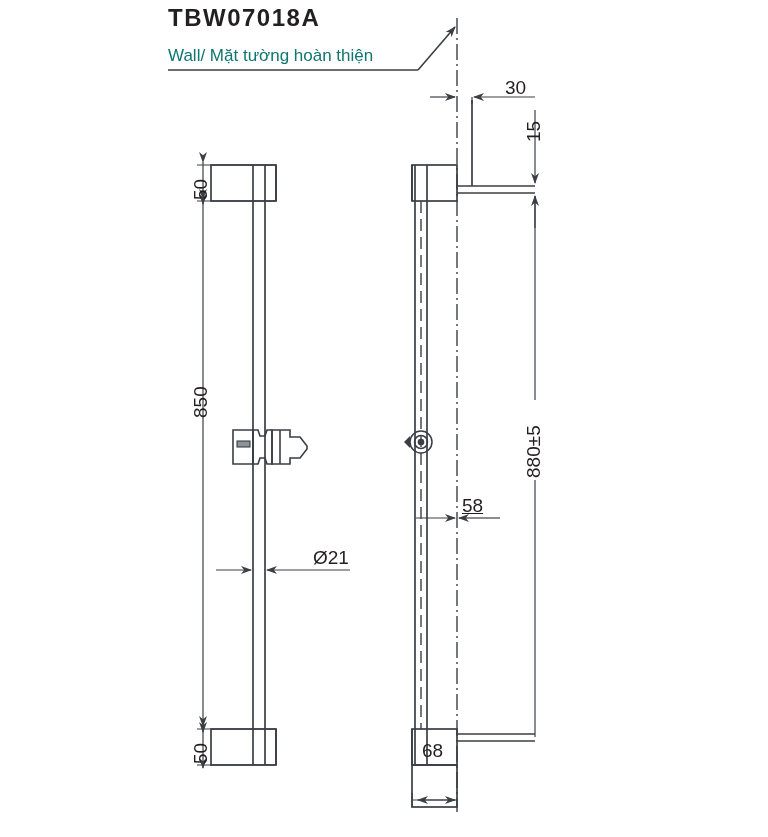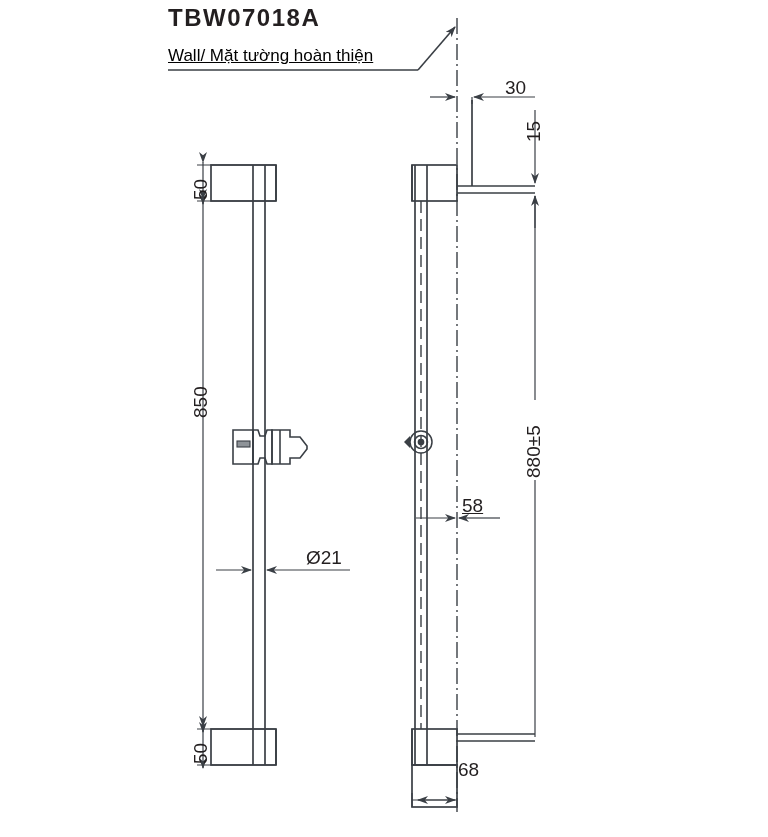--- a/index.html
+++ b/index.html
@@ -7,21 +7,21 @@
        font-family:"Liberation Sans","DejaVu Sans",sans-serif;color:#231f20;}
   #canvas{position:absolute;left:0;top:0;width:768px;height:837px;}
 
   .title{
     position:absolute;left:168px;top:4px;
     font-size:24px;font-weight:bold;
     letter-spacing:1.5px;color:#231f20;white-space:nowrap;
   }
   .subtitle{
     position:absolute;left:168px;top:46px;
-    font-size:17px;color:#000000;white-space:nowrap;text-decoration:underline;
+    font-size:17px;color:#0f766e;white-space:nowrap;
   }
 
   .dim{
     position:absolute;font-size:19px;color:#231f20;white-space:nowrap;
     line-height:1;
   }
   .dim.vert{transform-origin:left top;transform:rotate(-90deg);}
 
   svg{display:block;}
 </style>
@@ -162,25 +162,25 @@
 
     </g>
   </svg>
 
   <div class="dim vert" style="left:191px;top:200px;">50</div>
 
   <div class="dim vert" style="left:191px;top:418px;">850</div>
 
   <div class="dim vert" style="left:191px;top:764px;">50</div>
 
-  <div class="dim" style="left:306px;top:548px;">Ø21</div>
+  <div class="dim" style="left:313px;top:548px;">Ø21</div>
 
   <div class="dim" style="left:505px;top:78px;">30</div>
 
   <div class="dim vert" style="left:524px;top:142px;">15</div>
 
   <div class="dim vert" style="left:524px;top:478px;">880±5</div>
 
   <div class="dim" style="left:462px;top:496px;text-decoration:underline;">58</div>
 
-  <div class="dim" style="left:422px;top:760px;margin-left:36px;">68</div>
+  <div class="dim" style="left:422px;top:741px;">68</div>
 
 </div>
 
 </body></html>

